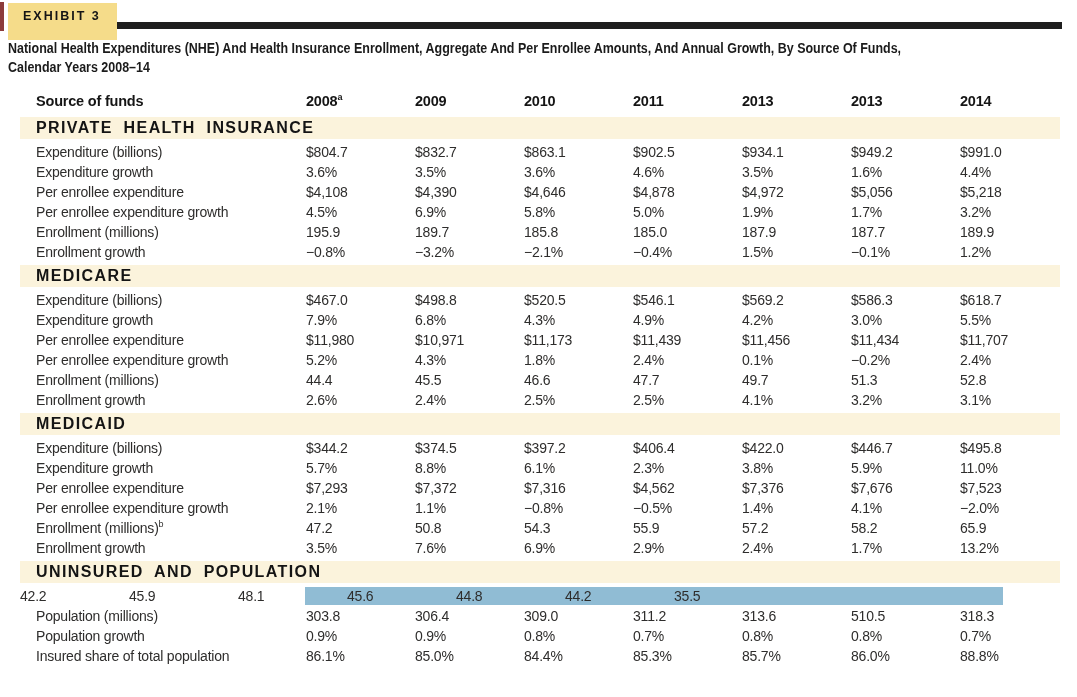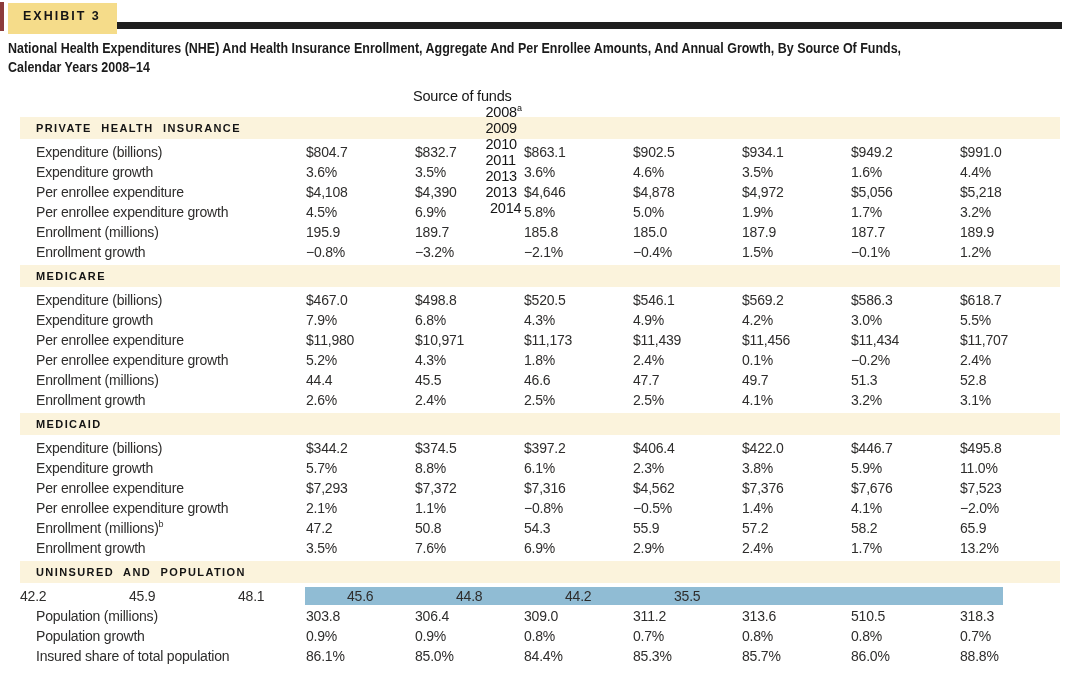--- a/index.html
+++ b/index.html
@@ -9,21 +9,21 @@
     background:#ffffff;
     overflow:hidden;
     font-family:"Liberation Sans","DejaVu Sans",sans-serif;
     color:#2e2d2c;
   }
   .spine-artifact {
     position:absolute; left:0; top:2px; width:4px; height:29px;
     background:#8c3b3b;
   }
   .exhibit-tab {
-    position:absolute; left:8px; top:3px; height:31px; z-index:2;
+    position:absolute; left:8px; top:3px; height:37px; z-index:2;
     background:#f5dc8a;
     padding:6px 16px 0 15px;
     font-weight:bold; font-size:12.5px; letter-spacing:2px;
     color:#151515;
   }
   .top-rule {
     position:absolute; left:8px; top:22px; width:1054px; height:7px;
     background:#1e1e1e;
   }
   .exhibit-title {
@@ -32,38 +32,38 @@
     transform:scaleX(0.86); transform-origin:left top;
     white-space:nowrap;
   }
   .exhibit-table {
     position:absolute; left:20px; top:88px; width:1040px;
   }
   .row {
     display:flex; height:20px; align-items:center; position:relative;
   }
   .header-row {
-    height:26px; font-weight:normal; color:#151515;flex-direction:column;
+    height:26px; font-weight:bold; color:#151515;
   }
   .label-cell {
     width:286px; padding-left:16px;
     font-size:14px; letter-spacing:-0.2px;
     white-space:nowrap; position:relative; z-index:1;
   }
   .value-cell {
     width:109px; font-size:14px; letter-spacing:-0.2px;
     white-space:nowrap; position:relative; z-index:1;
   }
   .value-cell:last-child { width:100px; }
   .header-row .label-cell, .header-row .value-cell { font-size:14.5px; }
   .section-band {
     height:22px; margin:3px 0;
     background:#fbf3dc;
     display:flex; align-items:center; padding-left:16px;
-    font-weight:bold; font-size:11px;
+    font-weight:bold; font-size:16px;
     letter-spacing:1.4px; word-spacing:5px;
     color:#141414;
   }
   .highlight-bar {
     position:absolute; left:285px; top:1px; width:698px; height:18px;
     background:#90bcd4; z-index:0;
   }
   sup { font-size:9px; line-height:0; vertical-align:super; }
 </style>
 </head>

